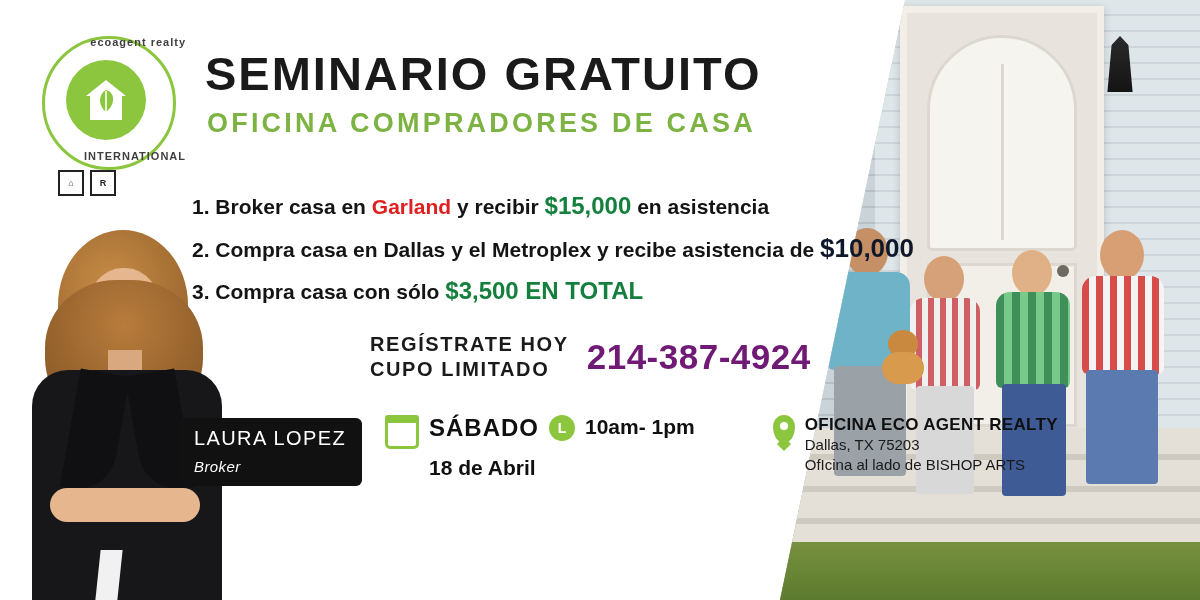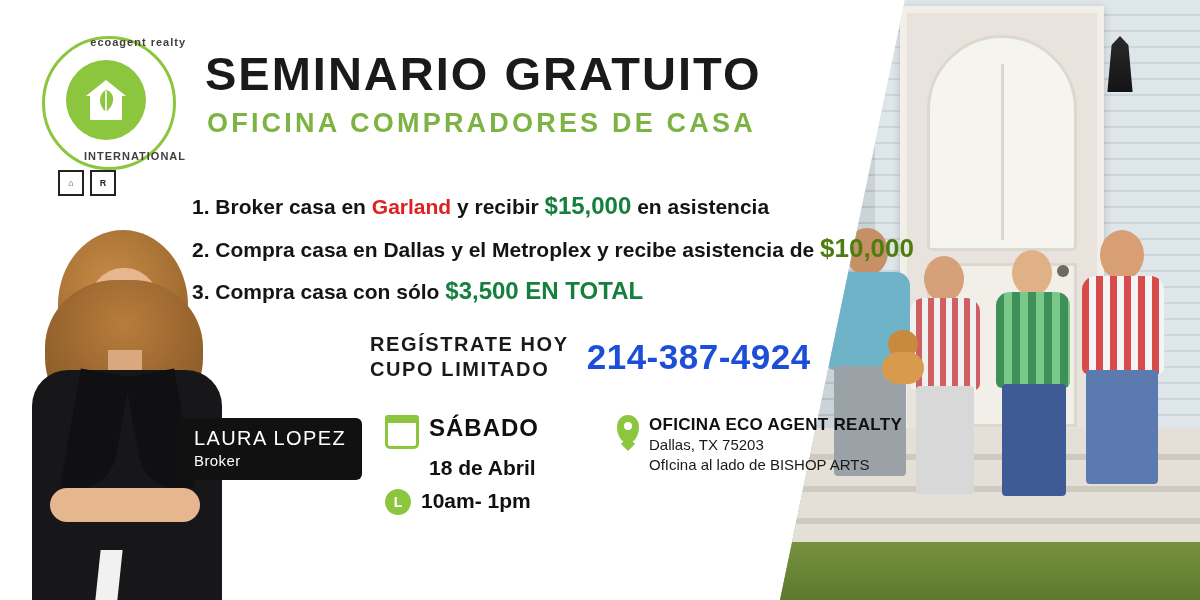--- a/index.html
+++ b/index.html
@@ -199,52 +199,52 @@
   }
   .bullet {
     font-size: 21px;
     font-weight: bold;
     color: #141414;
     margin-bottom: 13px;
     white-space: nowrap;
   }
   .bullet .hl-red { color: #e02020; }
   .bullet .money { color: #15803d; font-size: 24px; }
-  .bullet .big-money { color: #4d7c0f; font-size: 26px; }
+  .bullet .big-money { color: #0f172a; font-size: 26px; }
 
   
   .register {
     position: absolute;
     left: 370px; top: 332px;
     display: flex; align-items: center; gap: 18px;
   }
   .reg-lines {
     font-size: 20px;
     font-weight: bold;
     letter-spacing: 1.6px;
     color: #1a1a1a;
     line-height: 1.25;
     text-align: left;
   }
   .phone {
     font-size: 35px;
     font-weight: bold;
     letter-spacing: 0.5px;
-    color: #1d4ed8;
+    color: #701a75;
     white-space: nowrap;
   }
 
   
   .details {
     position: absolute;
     left: 385px; top: 415px;
     display: flex;
     gap: 78px;
   }
-  .detail-col { display: flex; flex-direction: column; gap: 10px; }
+  .detail-col { display: flex; flex-direction: row; gap: 10px; }
   .detail-row { display: flex; align-items: flex-start; gap: 10px; }
   .icon-circle {
     width: 26px; height: 26px;
     border-radius: 50%;
     background: #8cc63f;
     color: #fff;
     display: flex; align-items: center; justify-content: center;
     font-size: 14px; font-weight: bold;
     flex: none;
   }
@@ -384,21 +384,21 @@
     background: #111;
     color: #fff;
     padding: 9px 16px 11px 16px;
     border-radius: 6px;
     text-align: left;
   }
   .name-tag .nm {
     font-size: 20px; font-weight: normal; letter-spacing: 1.4px;
   }
   .name-tag .role {
-    font-size: 15px; font-weight: normal; letter-spacing: .4px; margin-top: 2px;
+    font-size: 15px; font-weight: normal; letter-spacing: .4px; margin-top: 8px; font-style: italic;
   }
 </style>
 </head>
 <body>
 
 <div class="banner">
 
   <div class="photo-panel">
     <div class="photo-sky"></div>
     <div class="siding"></div>

